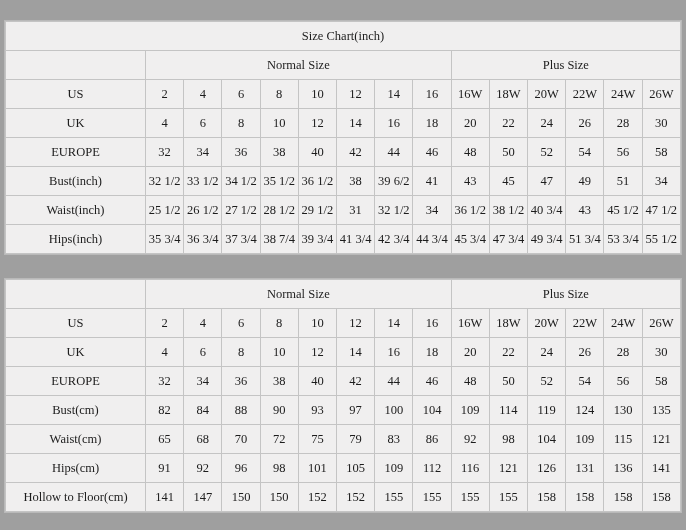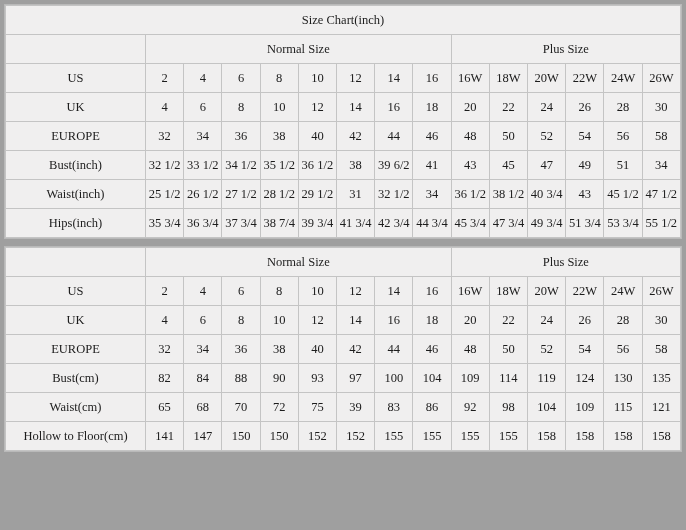--- a/index.html
+++ b/index.html
@@ -20,20 +20,21 @@
     box-sizing: border-box;
     padding: 4px 4px 4px 4px;
     display: flex;
     flex-direction: column;
     gap: 7px;
   }
   .chart-block {
     background: #f0efef;
     border: 1px solid #b9b9b9;
     box-sizing: border-box;
+    margin-top: 16px;
   }
   table.size-table {
     width: 100%;
     border-collapse: collapse;
     table-layout: fixed;
   }
   table.size-table td {
     border: 1px solid #c4c4c4;
     text-align: center;
     vertical-align: middle;
@@ -270,29 +271,46 @@
           <td class="plus">130</td>
           <td class="plus">135</td>
         </tr>
         <tr>
           <td class="rowlabel">Waist(cm)</td>
           <td>65</td>
           <td>68</td>
           <td>70</td>
           <td>72</td>
           <td>75</td>
-          <td>39</td>
+          <td>79</td>
           <td>83</td>
           <td>86</td>
           <td class="plus">92</td>
           <td class="plus">98</td>
           <td class="plus">104</td>
           <td class="plus">109</td>
           <td class="plus">115</td>
           <td class="plus">121</td>
+        </tr>
+        <tr>
+          <td class="rowlabel">Hips(cm)</td>
+          <td>91</td>
+          <td>92</td>
+          <td>96</td>
+          <td>98</td>
+          <td>101</td>
+          <td>105</td>
+          <td>109</td>
+          <td>112</td>
+          <td class="plus">116</td>
+          <td class="plus">121</td>
+          <td class="plus">126</td>
+          <td class="plus">131</td>
+          <td class="plus">136</td>
+          <td class="plus">141</td>
         </tr>
         <tr>
           <td class="rowlabel">Hollow to Floor(cm)</td>
           <td>141</td>
           <td>147</td>
           <td>150</td>
           <td>150</td>
           <td>152</td>
           <td>152</td>
           <td>155</td>

